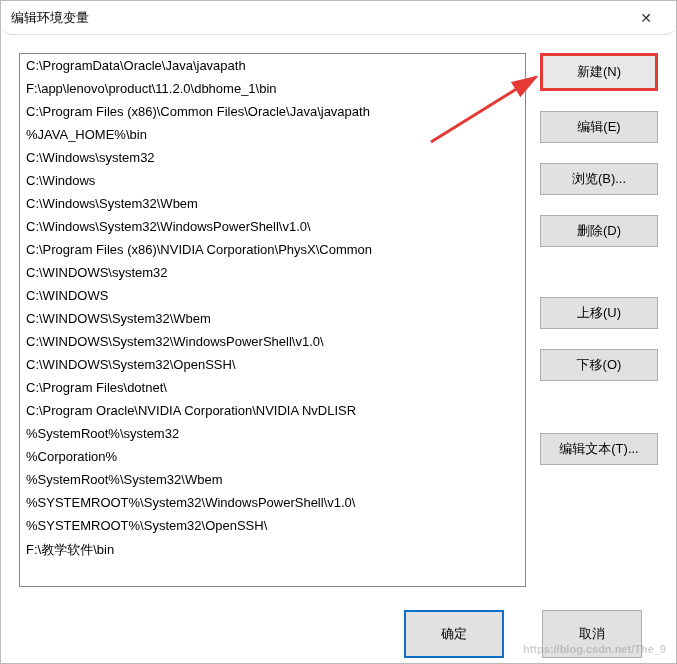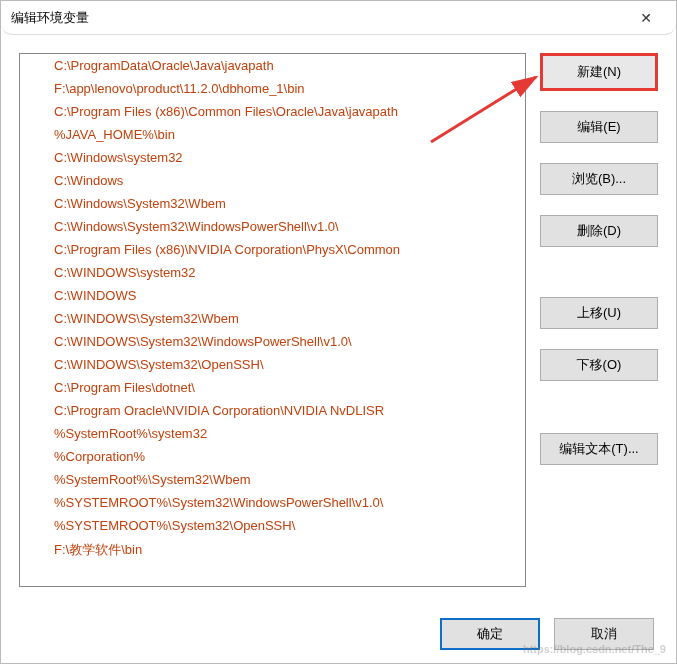--- a/index.html
+++ b/index.html
@@ -51,24 +51,23 @@
     .listbox {
       flex: 1;
       border: 1px solid #888;
       background: #fff;
       overflow-y: auto;
       position: relative;
     }
     .list-item {
       padding: 4px 6px;
       font-size: 13px;
-      color: #c2410c;
+      color: #000000;
       white-space: nowrap;
       cursor: default;
-      margin-left: 28px;
     }
     .side-buttons {
       width: 118px;
       display: flex;
       flex-direction: column;
     }
     .btn {
       height: 32px;
       background: #e1e1e1;
       border: 1px solid #adadad;
@@ -95,22 +94,22 @@
       right: 0;
       height: 58px;
       display: flex;
       align-items: center;
       justify-content: flex-end;
       padding: 0 22px;
       gap: 14px;
     }
     .footer .btn {
       width: 100px;
-      height: 32px;
-      margin: 0;
+      height: 48px;
+      margin: 12px;
     }
     .footer .btn.primary {
       border: 2px solid #0e6fc9;
       background: #e1e1e1;
     }
     
     .arrow-svg {
       position: absolute;
       top: 56px;
       left: 420px;

